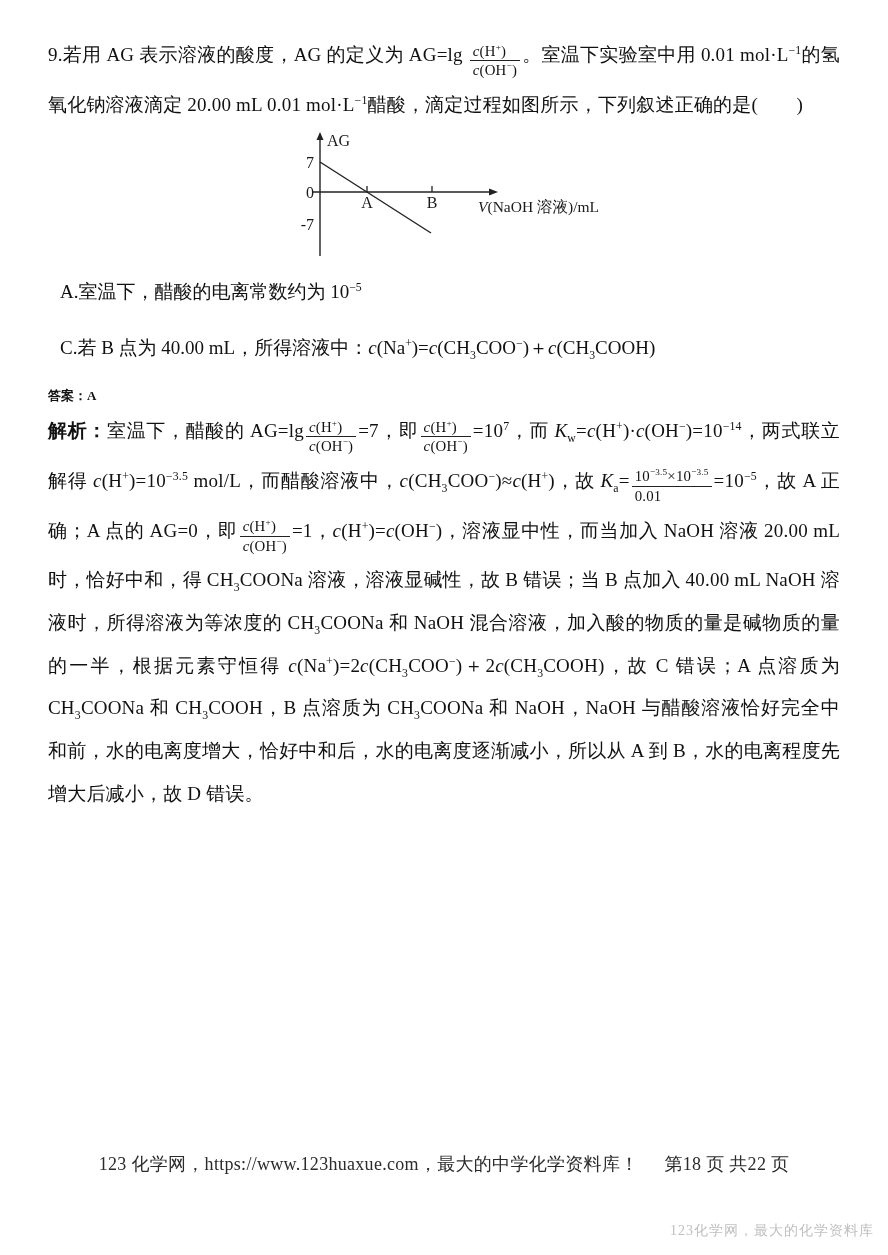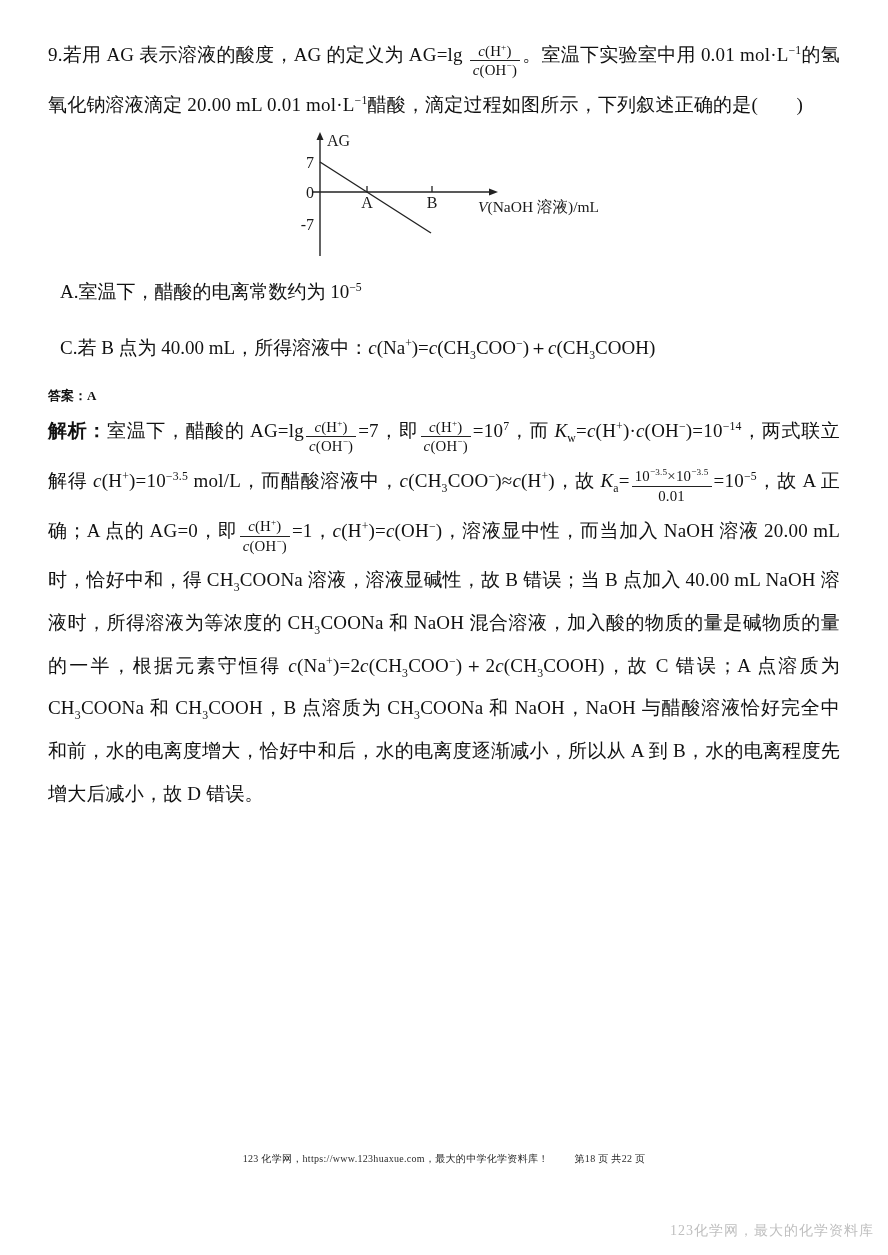--- a/index.html
+++ b/index.html
@@ -9,31 +9,31 @@
     font-family:"Liberation Serif","DejaVu Serif",serif;
   }
   .page{position:relative;width:100%;height:100%;}
   .content{padding:34px 48px 0 48px;}
   p.line{margin:0;font-size:19px;line-height:2.25;text-align:justify;letter-spacing:0.2px;}
   p.opt{margin:12px;font-size:19px;line-height:2.3;}
   .gap-sm{height:6px;}
   sup{font-size:0.62em;vertical-align:super;line-height:0;}
   sub{font-size:0.62em;vertical-align:sub;line-height:0;}
   i{font-style:italic;}
-  .frac{display:inline-block;vertical-align:-0.95em;text-align:center;
+  .frac{display:inline-block;vertical-align:-0.95em;text-align:left;
         font-size:0.78em;line-height:1.25;margin:4px 2px;}
   .frac .num{display:block;border-bottom:1.2px solid #222;padding:0 3px;}
   .frac .den{display:block;padding:0 3px;}
   .answer-line{font-weight:bold;font-size:13px;line-height:2.2;margin:2px 0 0 0;}
   .lbl{font-weight:bold;margin-top:48px;}
   .graph-wrap{margin:4px 0 2px 252px;width:345px;height:128px;}
   .graph-wrap svg{display:block;}
   .footer{
     position:absolute;left:0;right:0;top:1152px;text-align:center;
-    font-size:10px;color:#2b2b2b;letter-spacing:0.3px;
+    font-size:18px;color:#2b2b2b;letter-spacing:0.3px;
   }
   .footer .pageno{margin-left:26px;}
   .watermark{
     position:absolute;right:14px;top:1222px;
     font-size:14px;color:#bfbfbf;letter-spacing:1px;
   }
   svg text{font-family:"Liberation Serif","DejaVu Serif",serif;fill:#1a1a1a;}
 </style>
 </head>
 <body>

